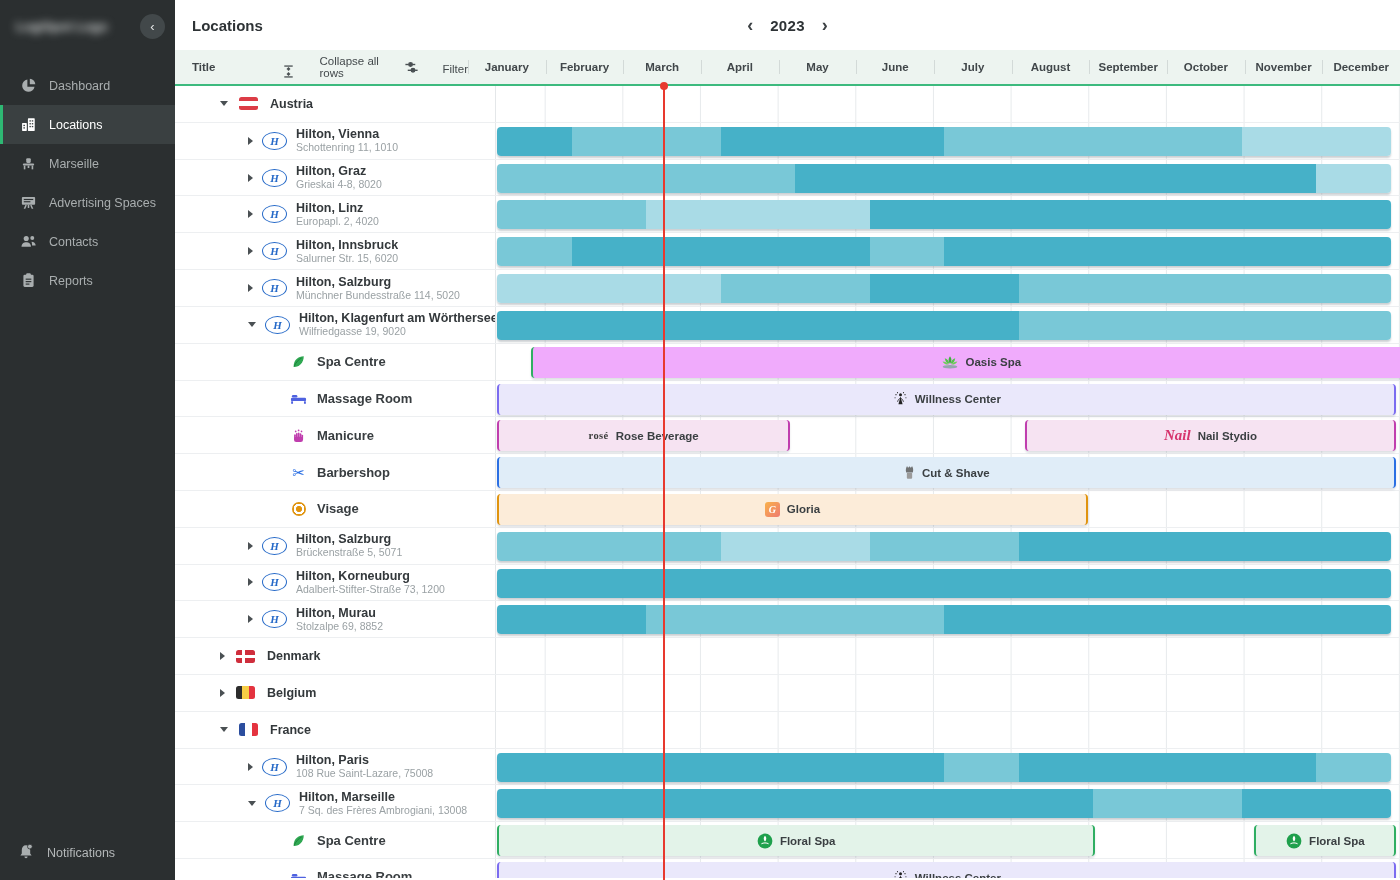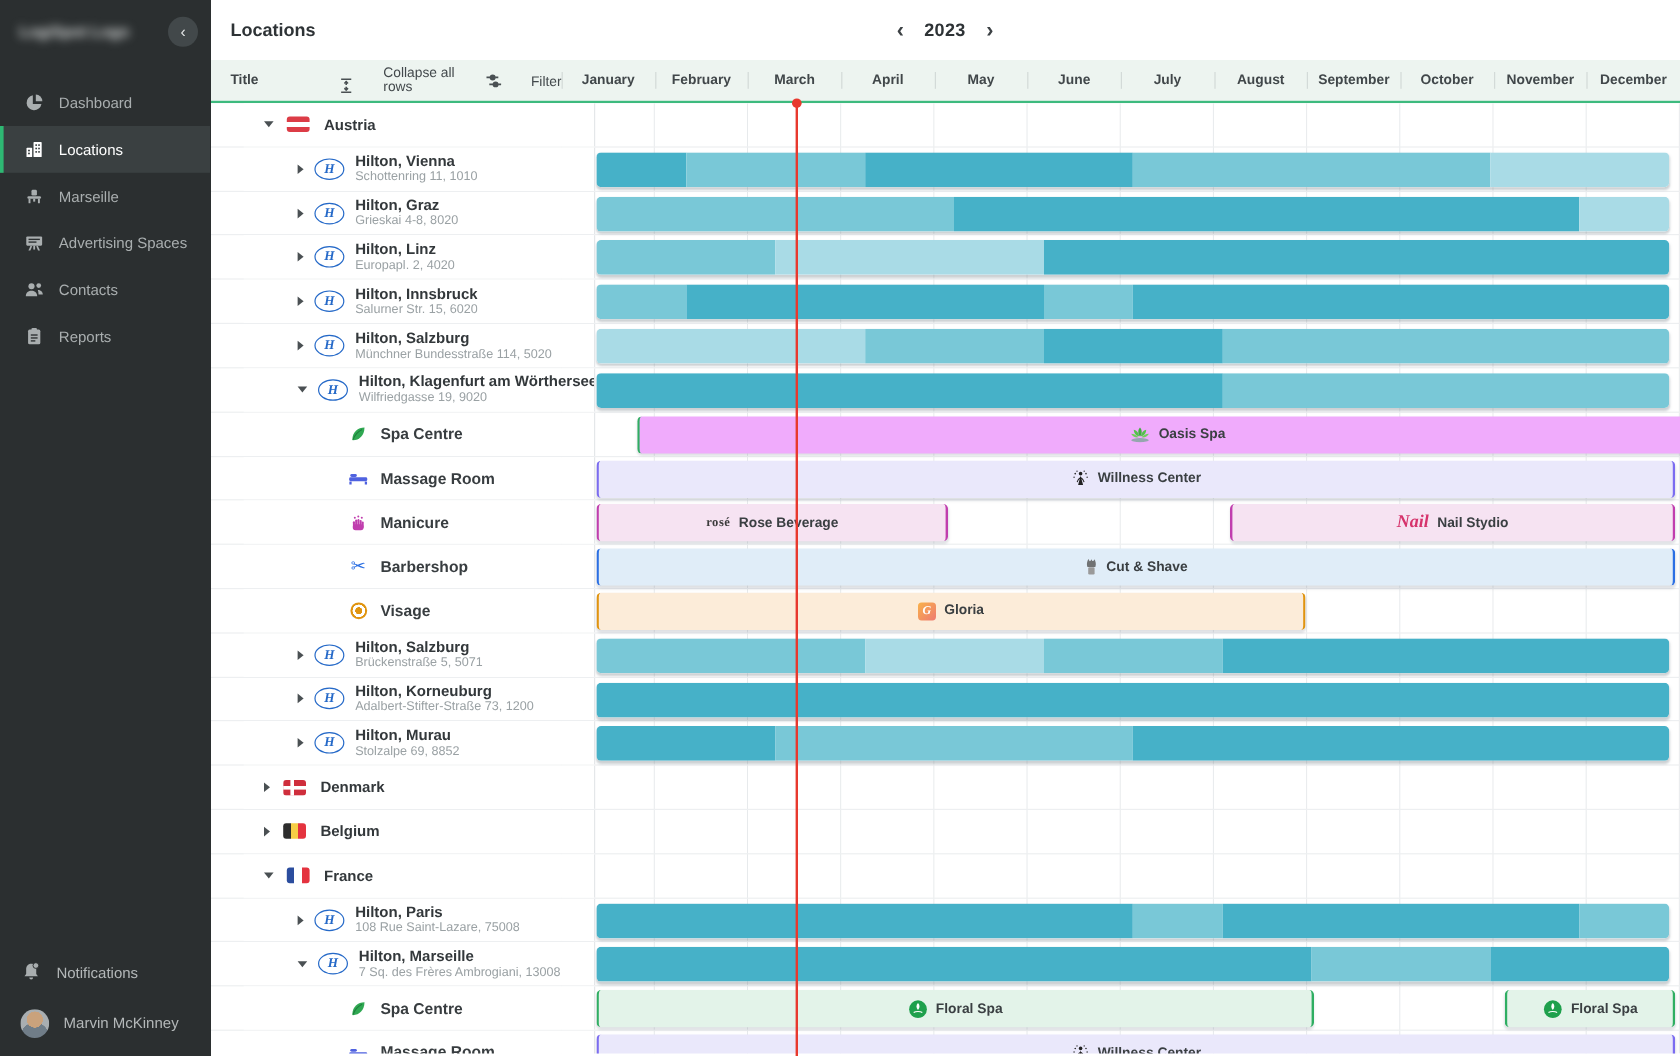--- a/index.html
+++ b/index.html
@@ -194,24 +194,20 @@
     <div class="footer-item">
       <span class="nico">
         <svg width="18" height="18" viewBox="0 0 18 18">
           <path d="M9 2.2 C6.2 2.2 4.8 4.3 4.8 7 L4.8 10.6 L3.4 12.6 L14.6 12.6 L13.2 10.6 L13.2 7 C13.2 4.3 11.8 2.2 9 2.2Z" fill="#fff"></path>
           <path d="M7.4 13.6 a1.6 1.6 0 0 0 3.2 0Z" fill="#fff"></path>
           <circle cx="12.9" cy="3.6" r="2.4" fill="#27c26c" stroke="#2b2f30" stroke-width="0.8"></circle>
         </svg>
       </span>
       <span>Notifications</span>
     </div>
-    <div class="footer-item">
-      <span class="avatar"></span>
-      <span>Marvin McKinney</span>
-    </div>
   </div>
 </div>
 
 <div class="main">
   <div class="topbar">
     <div class="page-title">Locations</div>
     <div class="year-nav">
       <span class="chev">‹</span>
       <span class="year-label">2023</span>
       <span class="chev">›</span>

